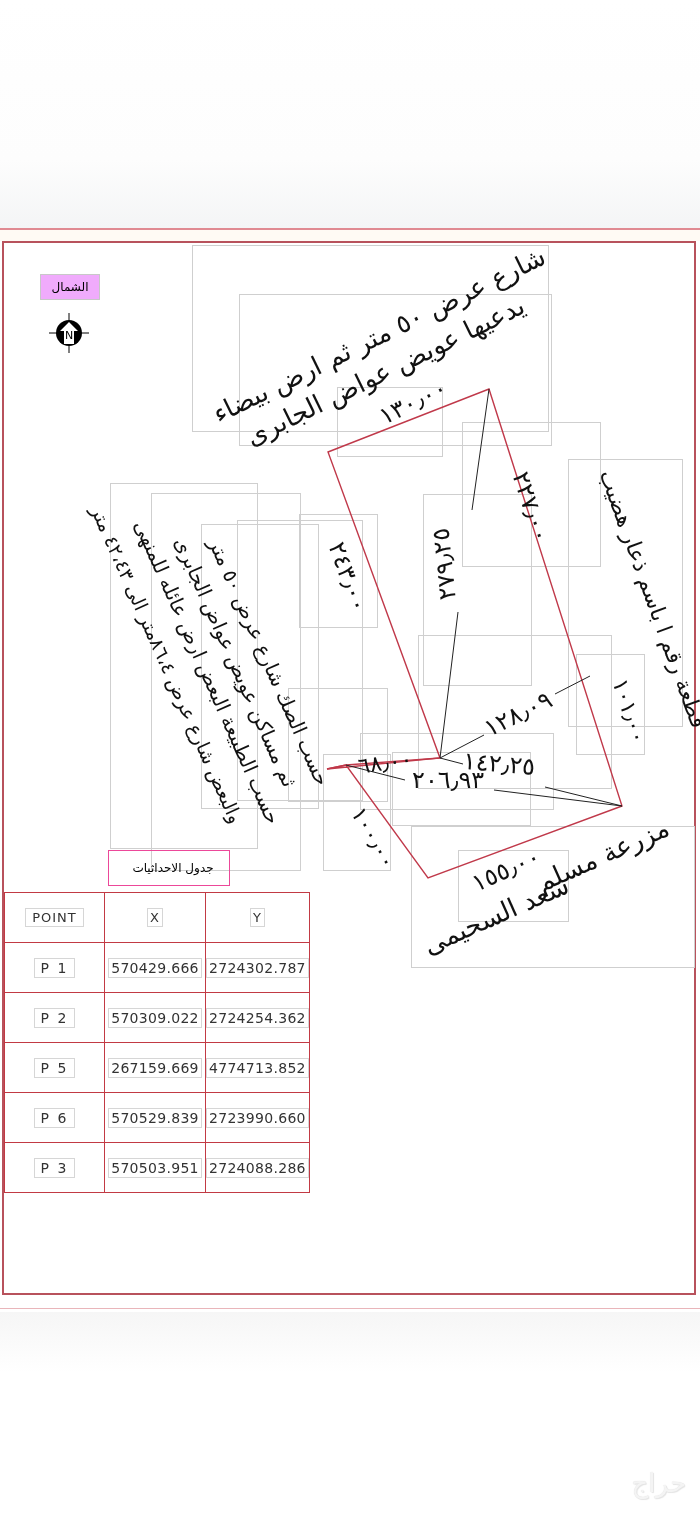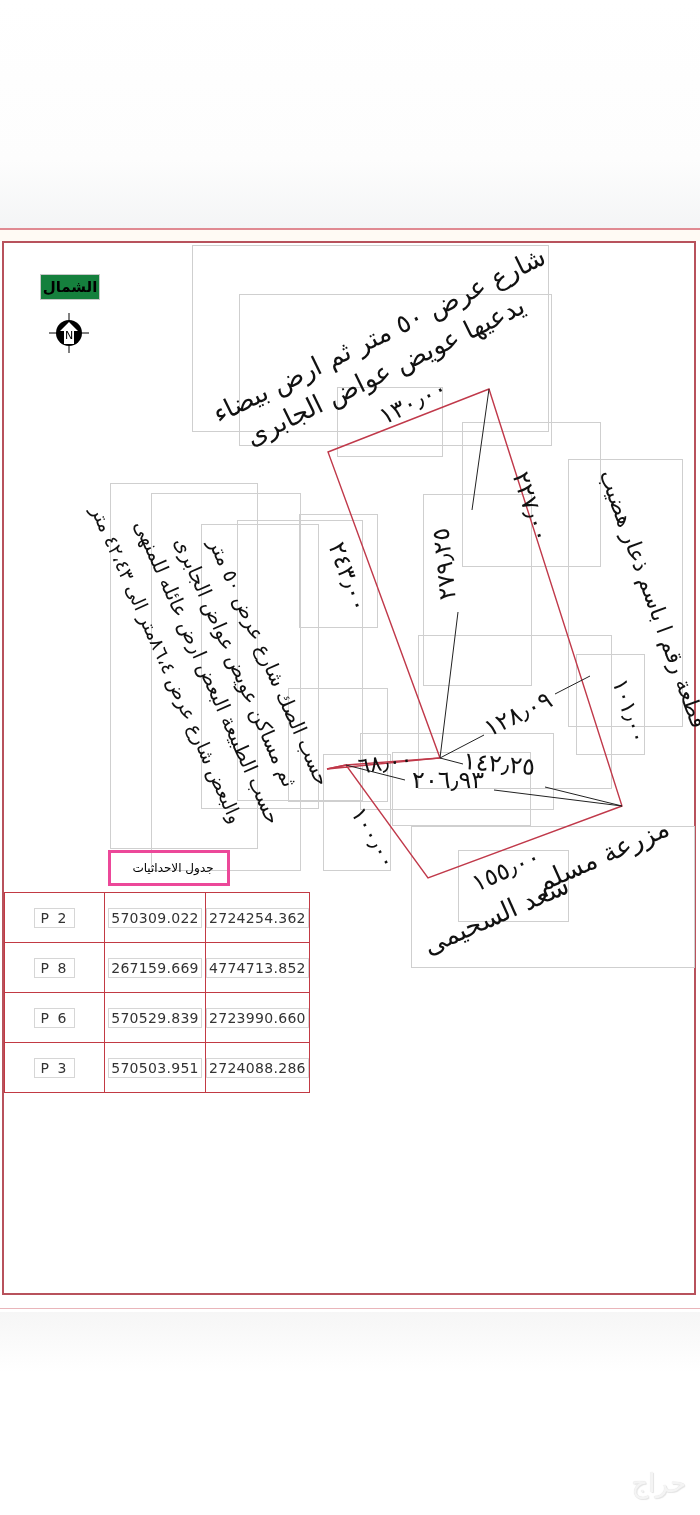--- a/index.html
+++ b/index.html
@@ -13,26 +13,26 @@
   .outer-line { position:absolute; left:0; width:700px; height:2px; background:#e08a92; }
   .strip { position:absolute; left:0; top:230px; width:700px; height:11px; background:#fffaf4; }
   .frame { position:absolute; left:2px; top:241px; width:694px; height:1054px;
     border:2px solid #b8525c; box-sizing:border-box; background:#fff; }
   .bottom-shade { position:absolute; left:0; top:1312px; width:700px; height:203px;
     background:linear-gradient(#f6f6f6 0%, #ffffff 30%); }
   .gbox { position:absolute; border:1px solid #cfcfcf; box-sizing:border-box; }
   .label { position:absolute; white-space:nowrap; color:#111; direction:rtl;
     transform-origin:center center; line-height:1; }
   .north-label { position:absolute; left:40px; top:274px; width:58px; height:24px;
-    border:1px solid #c8c8c8; background:#15803d; font-size:15px; font-weight:bold;
+    border:1px solid #c8c8c8; background:#f0abfc; font-size:12px; font-weight:normal;
     display:flex; align-items:center; justify-content:center; direction:rtl; }
   .north { position:absolute; left:49px; top:313px; width:40px; height:40px; }
   svg.plot { position:absolute; left:0; top:0; }
   .coord-caption { position:absolute; left:108px; top:850px; width:122px; height:36px;
-    border:3px solid #ec4899; box-sizing:border-box; font-size:12px; direction:rtl;
+    border:1px solid #ec4899; box-sizing:border-box; font-size:12px; direction:rtl;
     display:flex; align-items:center; justify-content:center;padding-left:8px; }
   table.coords { position:absolute; left:4px; top:892px; border-collapse:collapse;
     font-family:"Liberation Mono", monospace; }
   table.coords td { border:1.5px solid #c23a44; width:100px; height:49px;
     text-align:center; vertical-align:middle; padding:0; }
   table.coords td:first-child { width:99px; }
   .cellbox { display:inline-block; border:1px solid #d6d6d6; padding:1px 2px;
     font-family:"DejaVu Sans", sans-serif; font-size:14px; color:#333; letter-spacing:0.3px; }
   .cellbox.pt { font-size:14px; padding:1px 6px; letter-spacing:2px; }
   .cellbox.hd { font-size:13px; letter-spacing:1px; }
@@ -112,27 +112,37 @@
 <div class="label" style="left:42px;top:662px;font-size:20px;transform:rotate(66deg)">حسب الطبيعة البعض ارض عائله للمنهى</div>
 <div class="label" style="left:-6px;top:655px;font-size:19px;transform:rotate(66deg)">والبعض شارع عرض ٨٦،٤متر الى ٤٢،٤٣ متر</div>
 
 <div class="label" style="left:470px;top:858px;font-size:24px;transform:rotate(-24deg)">١٥٥٫٠٠</div>
 <div class="label" style="left:532px;top:842px;font-size:26px;transform:rotate(-24deg)">مزرعة مسلم</div>
 <div class="label" style="left:418px;top:902px;font-size:26px;transform:rotate(-24deg)">سعد السحيمى</div>
 
 <div class="coord-caption">جدول الاحداثيات</div>
 <table class="coords">
   <tbody>
+      <tr>
+    <td><span class="cellbox pt hd">POINT</span></td>
+    <td><span class="cellbox hd">X</span></td>
+    <td><span class="cellbox hd">Y</span></td>
+  </tr>
+  <tr>
+    <td><span class="cellbox pt">P 1</span></td>
+    <td><span class="cellbox">570429.666</span></td>
+    <td><span class="cellbox">2724302.787</span></td>
+  </tr>
   <tr>
     <td><span class="cellbox pt">P 2</span></td>
     <td><span class="cellbox">570309.022</span></td>
     <td><span class="cellbox">2724254.362</span></td>
   </tr>
   <tr>
-    <td><span class="cellbox pt">P 8</span></td>
+    <td><span class="cellbox pt">P 5</span></td>
     <td><span class="cellbox">267159.669</span></td>
     <td><span class="cellbox">4774713.852</span></td>
   </tr>
   <tr>
     <td><span class="cellbox pt">P 6</span></td>
     <td><span class="cellbox">570529.839</span></td>
     <td><span class="cellbox">2723990.660</span></td>
   </tr>
   <tr>
     <td><span class="cellbox pt">P 3</span></td>

